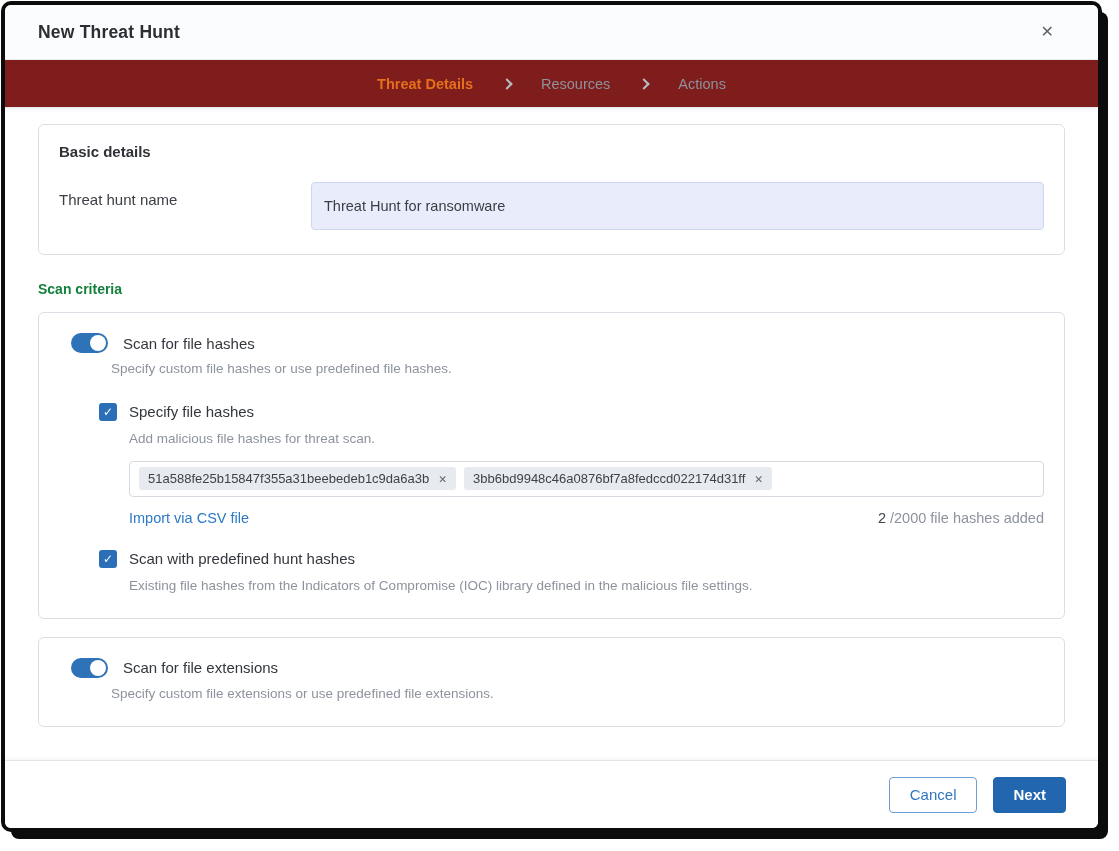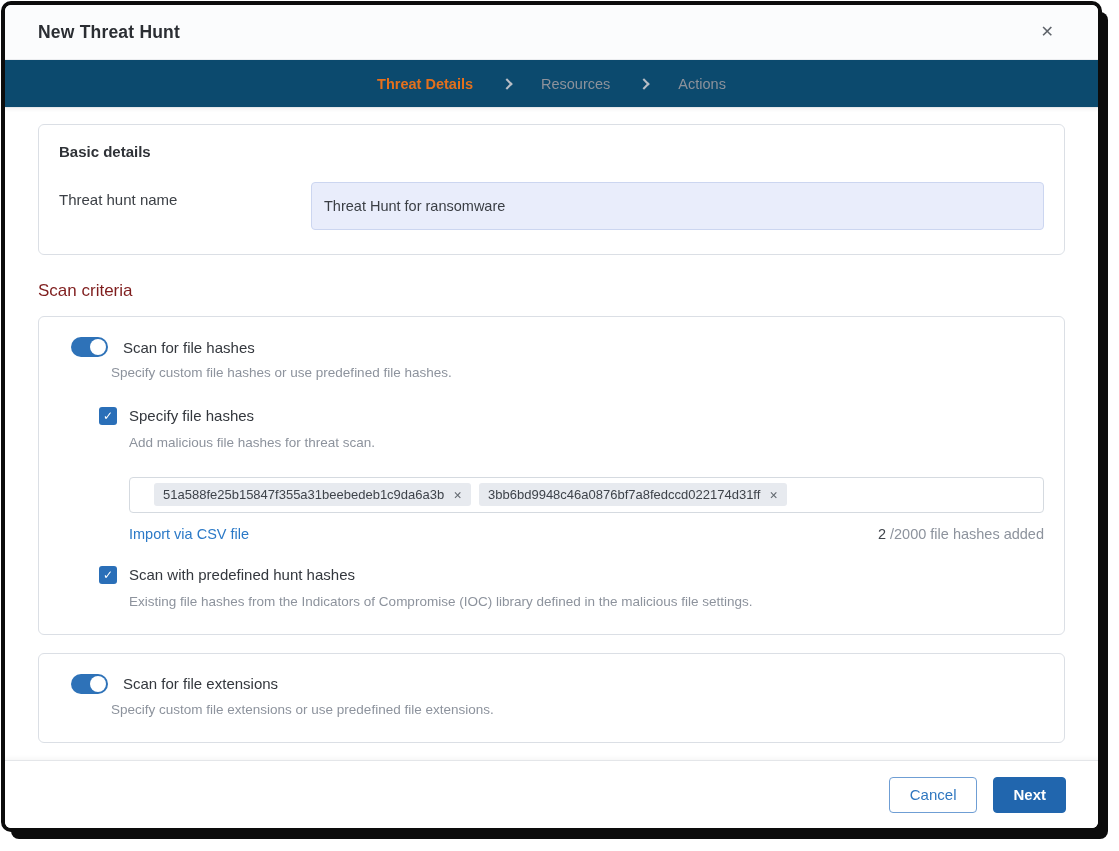--- a/index.html
+++ b/index.html
@@ -17,21 +17,21 @@
   }
   
   .hdr {
     height:55px; flex:0 0 55px; background:#fbfcfd; border-bottom:1px solid #ebedf0;
     display:flex; align-items:center; justify-content:space-between; padding:0 40px 0 33px;
   }
   .hdr-title { font-size:17.5px; font-weight:bold; color:#2b2e33; letter-spacing:.2px; }
   .close-x { font-size:16px; color:#5f646b; cursor:pointer; line-height:1; padding:4px; }
   
   .stepper {
-    height:48px; flex:0 0 48px; background:#0c4a6e; border-bottom:1px solid #e6e8eb;
+    height:48px; flex:0 0 48px; background:#7f1d1d; border-bottom:1px solid #e6e8eb;
     box-shadow:0 2px 3px rgba(20,24,31,.05); position:relative; z-index:2;
     display:flex; align-items:center; justify-content:center; gap:30px;
   }
   .step { font-size:14.5px; color:#8d929b; cursor:default; }
   .step.active { color:#e5701c; font-weight:bold; }
   .chev {
     width:8px; height:8px; border-top:2px solid #b9bec6; border-right:2px solid #b9bec6;
     transform:rotate(45deg); margin-top:1px;
   }
   
@@ -44,43 +44,43 @@
   .form-row { display:flex; margin-top:22px; }
   .form-label { flex:0 0 252px; font-size:15px; color:#3c4046; line-height:1.5; padding-top:7px; }
   .form-field { flex:1 1 auto; }
   .txt-input {
     width:100%; height:48px; border:1px solid #d7dbe1; border-radius:4px;
     font-family:inherit; font-size:14.5px; color:#3a3e44; padding:0 12px; outline:none;
     background:#fff;
   }
   .txt-input.filled { background:#e9edfb; border-color:#ccd6f0; }
   .txt-input::placeholder { color:#a9b0ba; }
-  .section-heading { font-size:17px; font-weight:normal; color:#7f1d1d; margin:26px 0 15px; }
+  .section-heading { font-size:14px; font-weight:bold; color:#15803d; margin:26px 0 15px; }
   .card.scan { padding:20px 20px 22px; margin-bottom:18px; }
   .toggle-row { display:flex; align-items:center; gap:15px;margin-left:12px; }
   .toggle {
     width:37px; height:20px; border-radius:10px; background:#2e72b8; position:relative;
     flex:0 0 37px; cursor:pointer;
   }
   .toggle .knob {
     position:absolute; top:2px; right:2px; width:16px; height:16px; border-radius:50%; background:#fff;
   }
   .ctl-label { font-size:15px; color:#33373d; }
   .ctl-desc { font-size:13.5px; color:#8d939d; margin:7px 0 0 52px; line-height:1.4; }
   .sub-block { margin:24px 0 0 40px; }
   .chk-row { display:flex; align-items:center; gap:12px; }
   .checkbox {
     width:18px; height:18px; border-radius:3px; background:#2a6fb8; color:#fff;
     display:flex; align-items:center; justify-content:center;
     font-size:12px; font-weight:bold; cursor:pointer; flex:0 0 18px;
   }
   .chk-desc { font-size:13.5px; color:#8d939d; margin:9px 0 0 30px; line-height:1.4; }
   .chip-input {
-    margin:24px 0 0 50px; height:36px; border:1px solid #d5dae0; border-radius:4px;
-    display:flex; align-items:center; gap:8px; padding:0 24px; background:#fff; cursor:text;
+    margin:12px 0 0 50px; height:36px; border:1px solid #d5dae0; border-radius:4px;
+    display:flex; align-items:center; gap:8px; padding:0 9px; background:#fff; cursor:text;
   }
   .chip {
     background:#e7eaef; border-radius:3px; padding:4px 9px; display:flex; align-items:center; gap:9px;
     font-size:13px; color:#3e434a; white-space:nowrap;
   }
   .chip-x { font-size:10.5px; color:#62686f; cursor:pointer; line-height:1; }
   .link-row { display:flex; justify-content:space-between; align-items:center; margin:13px 0 0 50px; }
   .csv-link { font-size:14.5px; color:#2b79c7; cursor:pointer; }
   .counter { font-size:14.5px; color:#8d939d; }
   .counter .count-num { color:#3f444b; }

